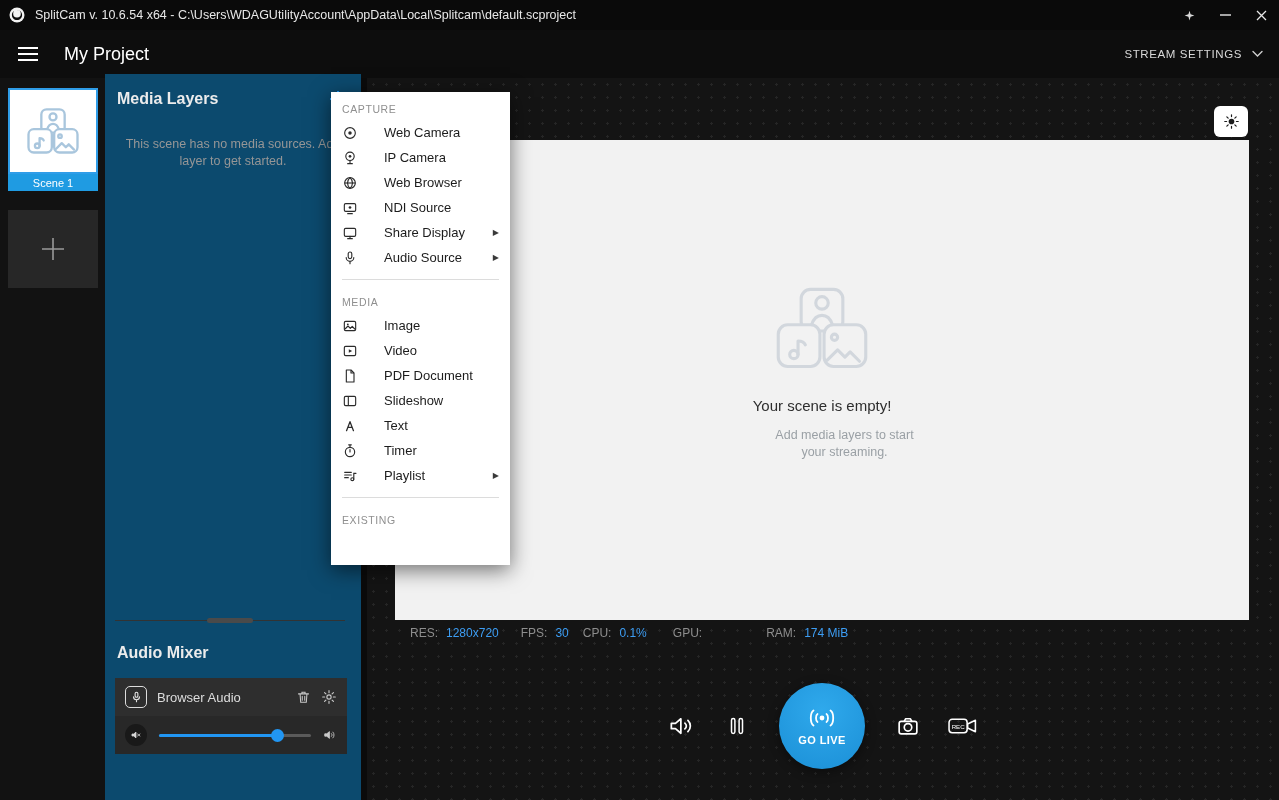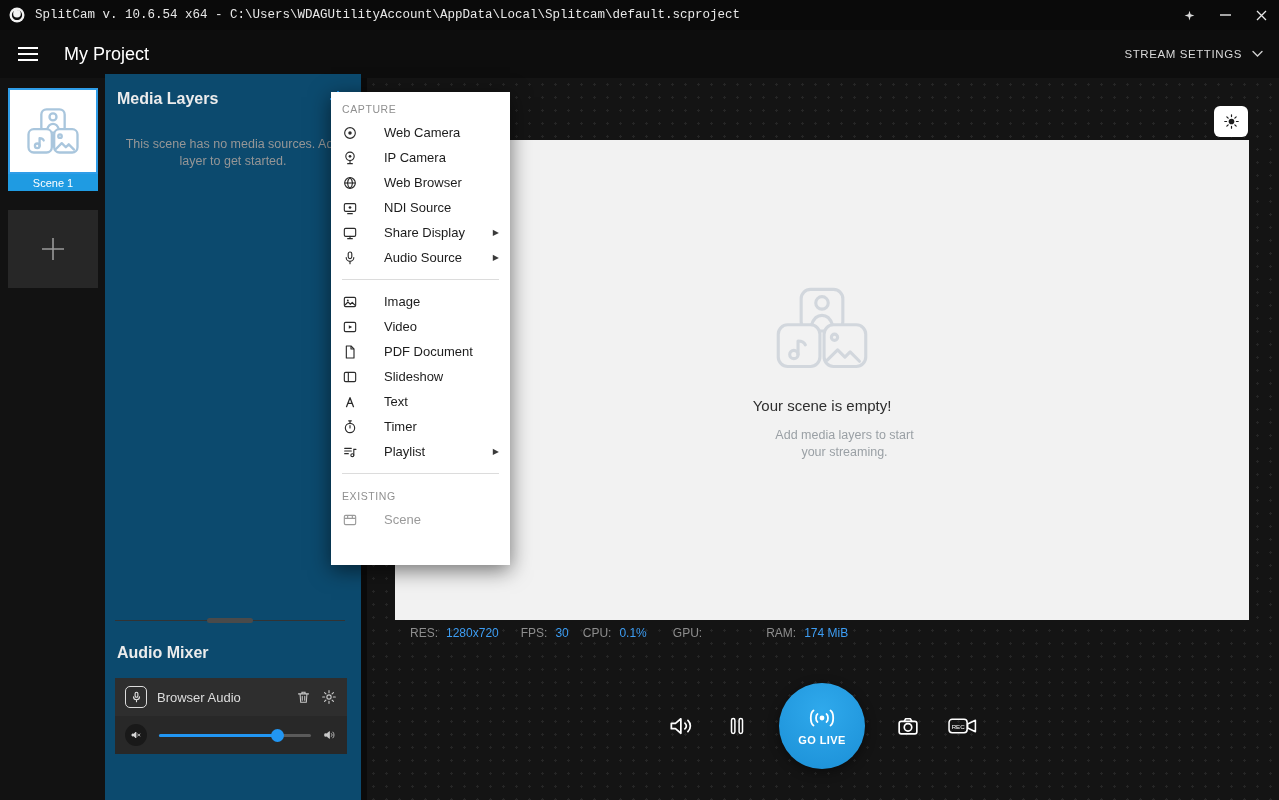--- a/index.html
+++ b/index.html
@@ -5,21 +5,21 @@
   * { margin:0; padding:0; box-sizing:border-box; }
   html,body { background:#000; }
   .app {
     position:relative; width:1279px; height:800px; overflow:hidden;
     background:#131313; font-family:"Liberation Sans", sans-serif;
     -webkit-font-smoothing:antialiased;
   }
   svg { display:block; }
 
   
-  .titlebar { position:absolute; left:0; top:0; width:100%; height:30px; background:#0a0a0a; display:flex; align-items:center;font-family:Liberation Mono, monospace; }
+  .titlebar { position:absolute; left:0; top:0; width:100%; height:30px; background:#0a0a0a; display:flex; align-items:center; }
   .titlebar .logo { margin-left:8px; }
   .titlebar .app-title { margin-left:9px; font-size:12.5px; color:#e8e8e8; white-space:nowrap; }
   .win-controls { margin-left:auto; display:flex; height:100%; }
   .win-btn { width:36px; height:100%; display:flex; align-items:center; justify-content:center; }
 
   
   .header { position:absolute; top:30px; left:0; width:100%; height:48px; background:#0d0d0d; display:flex; align-items:center; }
   .hamburger { margin-left:18px; cursor:pointer; }
   .project-title { margin-left:26px; font-size:18px; color:#ffffff; font-weight:500; }
   .stream-settings { margin-left:auto; margin-right:16px; display:flex; align-items:center; gap:10px; color:#d8d8d8; font-size:11.5px; letter-spacing:.6px; cursor:pointer; }
@@ -364,20 +364,21 @@
       <svg width="16" height="16" viewBox="0 0 24 24" fill="none" stroke="#2b2b2b" stroke-width="1.7" stroke-linecap="round">
         <rect x="9.3" y="3" width="5.4" height="10" rx="2.7"></rect>
         <path d="M6.3 11.3a5.7 5.7 0 0 0 11.4 0M12 17v3.5"></path>
       </svg>
       <span class="mi-label">Audio Source</span>
       <span class="menu-arrow">▶</span>
     </div>
 
     <div class="menu-divider"></div>
 
+    <div class="menu-section-title">MEDIA</div>
 
     <div class="menu-item">
       <svg width="16" height="16" viewBox="0 0 24 24" fill="none" stroke="#2b2b2b" stroke-width="1.7" stroke-linejoin="round">
         <rect x="3.5" y="5" width="17" height="14" rx="2"></rect>
         <circle cx="8.7" cy="9.5" r="1.4" fill="#2b2b2b" stroke="none"></circle>
         <path d="M4.5 16.5l4.5-4.5 3.5 3.5 2.8-2.8 4.2 4.2"></path>
       </svg>
       <span class="mi-label">Image</span>
     </div>
 
@@ -427,23 +428,16 @@
         <path d="M17.7 16.8V8h3.3"></path>
       </svg>
       <span class="mi-label">Playlist</span>
       <span class="menu-arrow">▶</span>
     </div>
 
     <div class="menu-divider"></div>
 
     <div class="menu-section-title">EXISTING</div>
 
-    <div class="menu-item muted">
-      <svg width="16" height="16" viewBox="0 0 24 24" fill="none" stroke="#9a9a9a" stroke-width="1.7">
-        <rect x="3.5" y="5" width="17" height="14" rx="2"></rect>
-        <path d="M3.5 9.5h17M8.5 5v4.5M15.5 5v4.5"></path>
-      </svg>
-      <span class="mi-label">Scene</span>
-    </div>
 
   </div>
 
 </div>
 
 </body></html>

